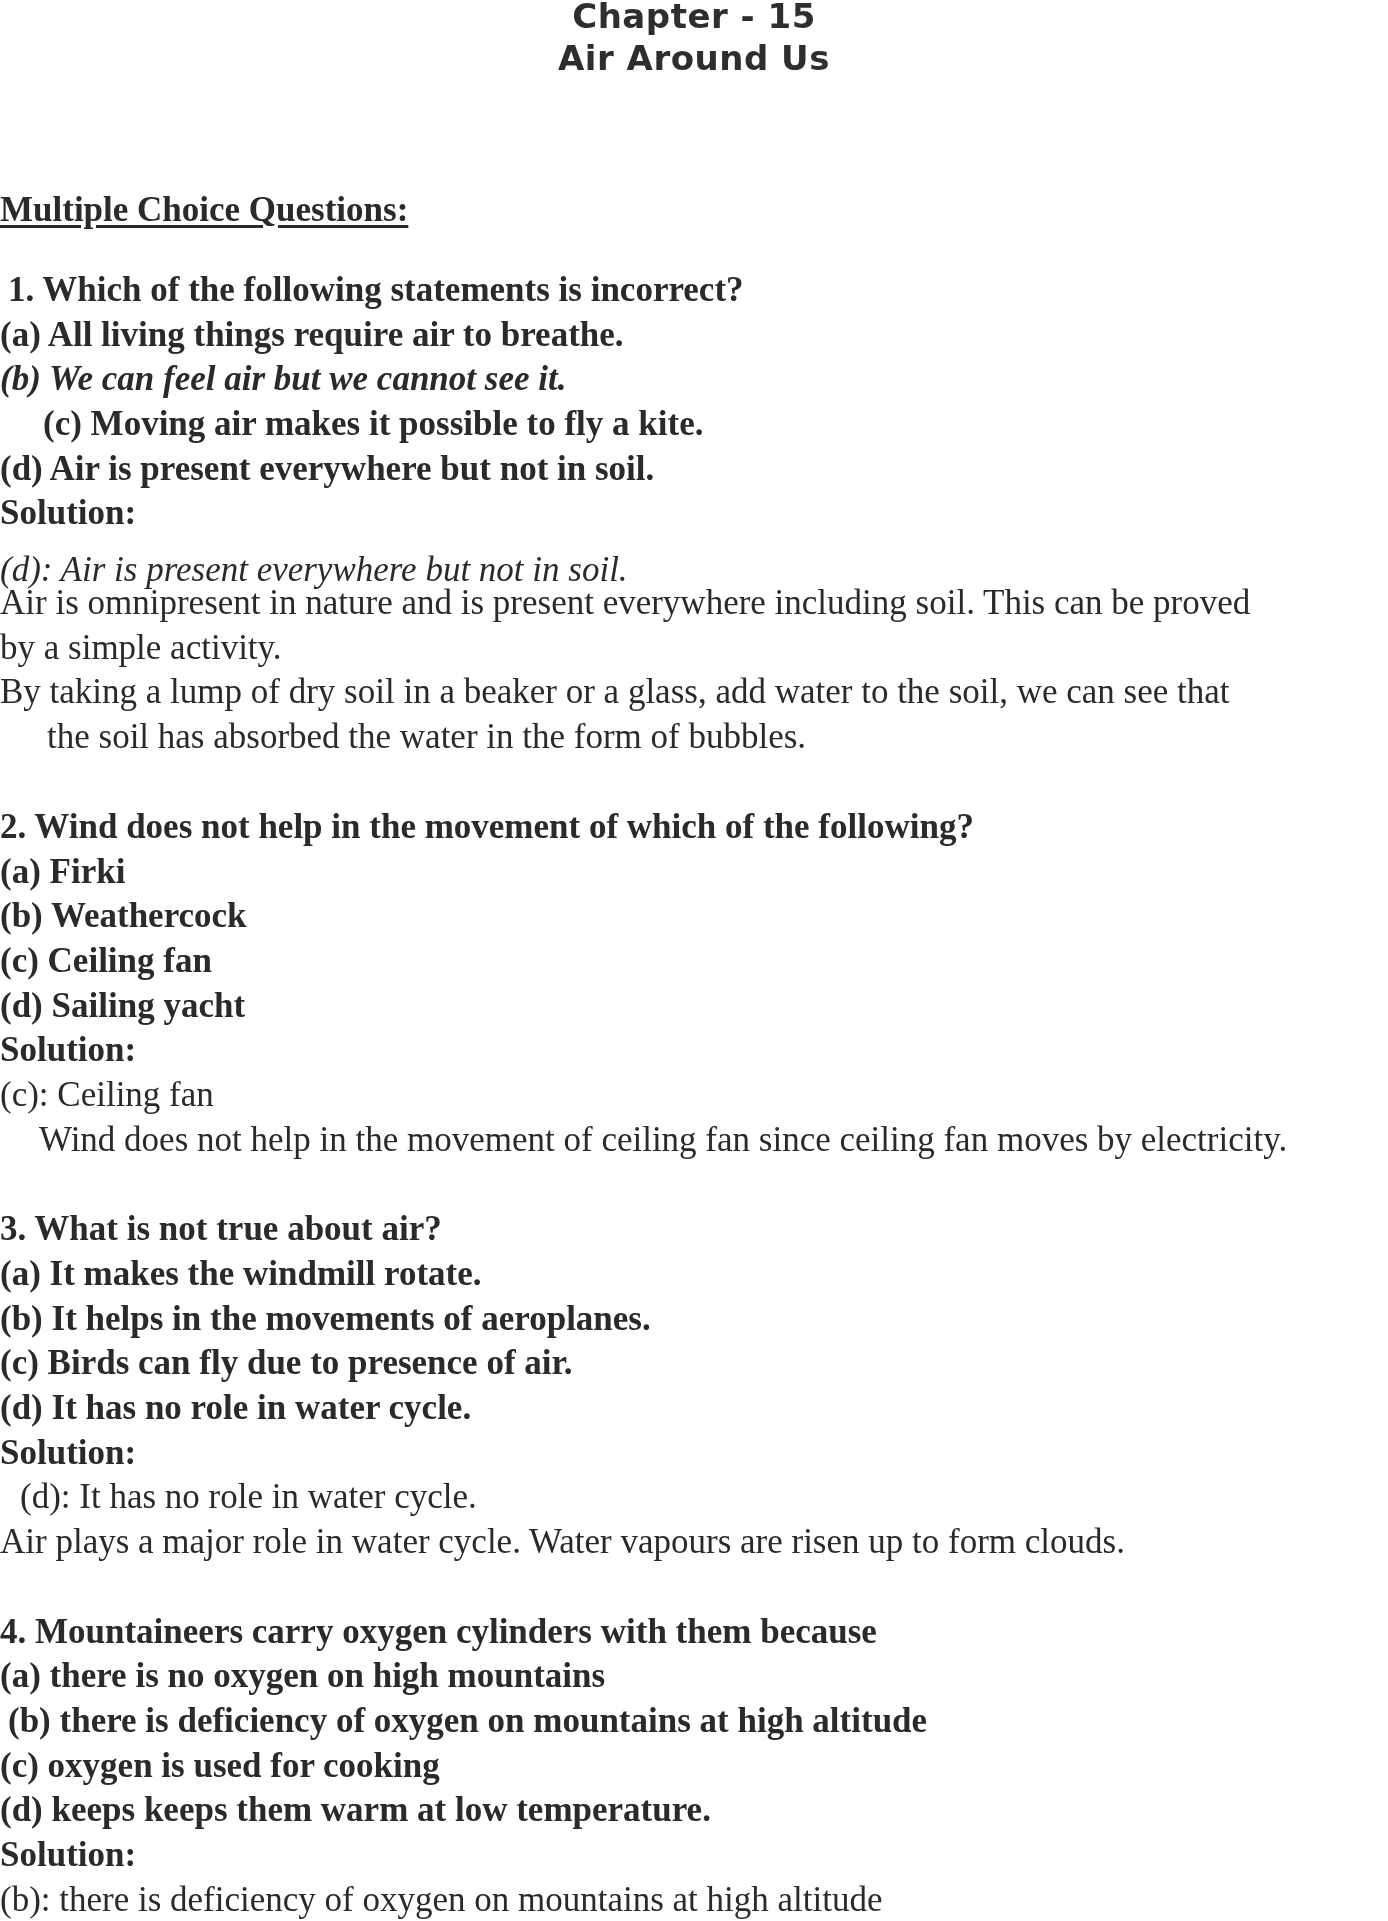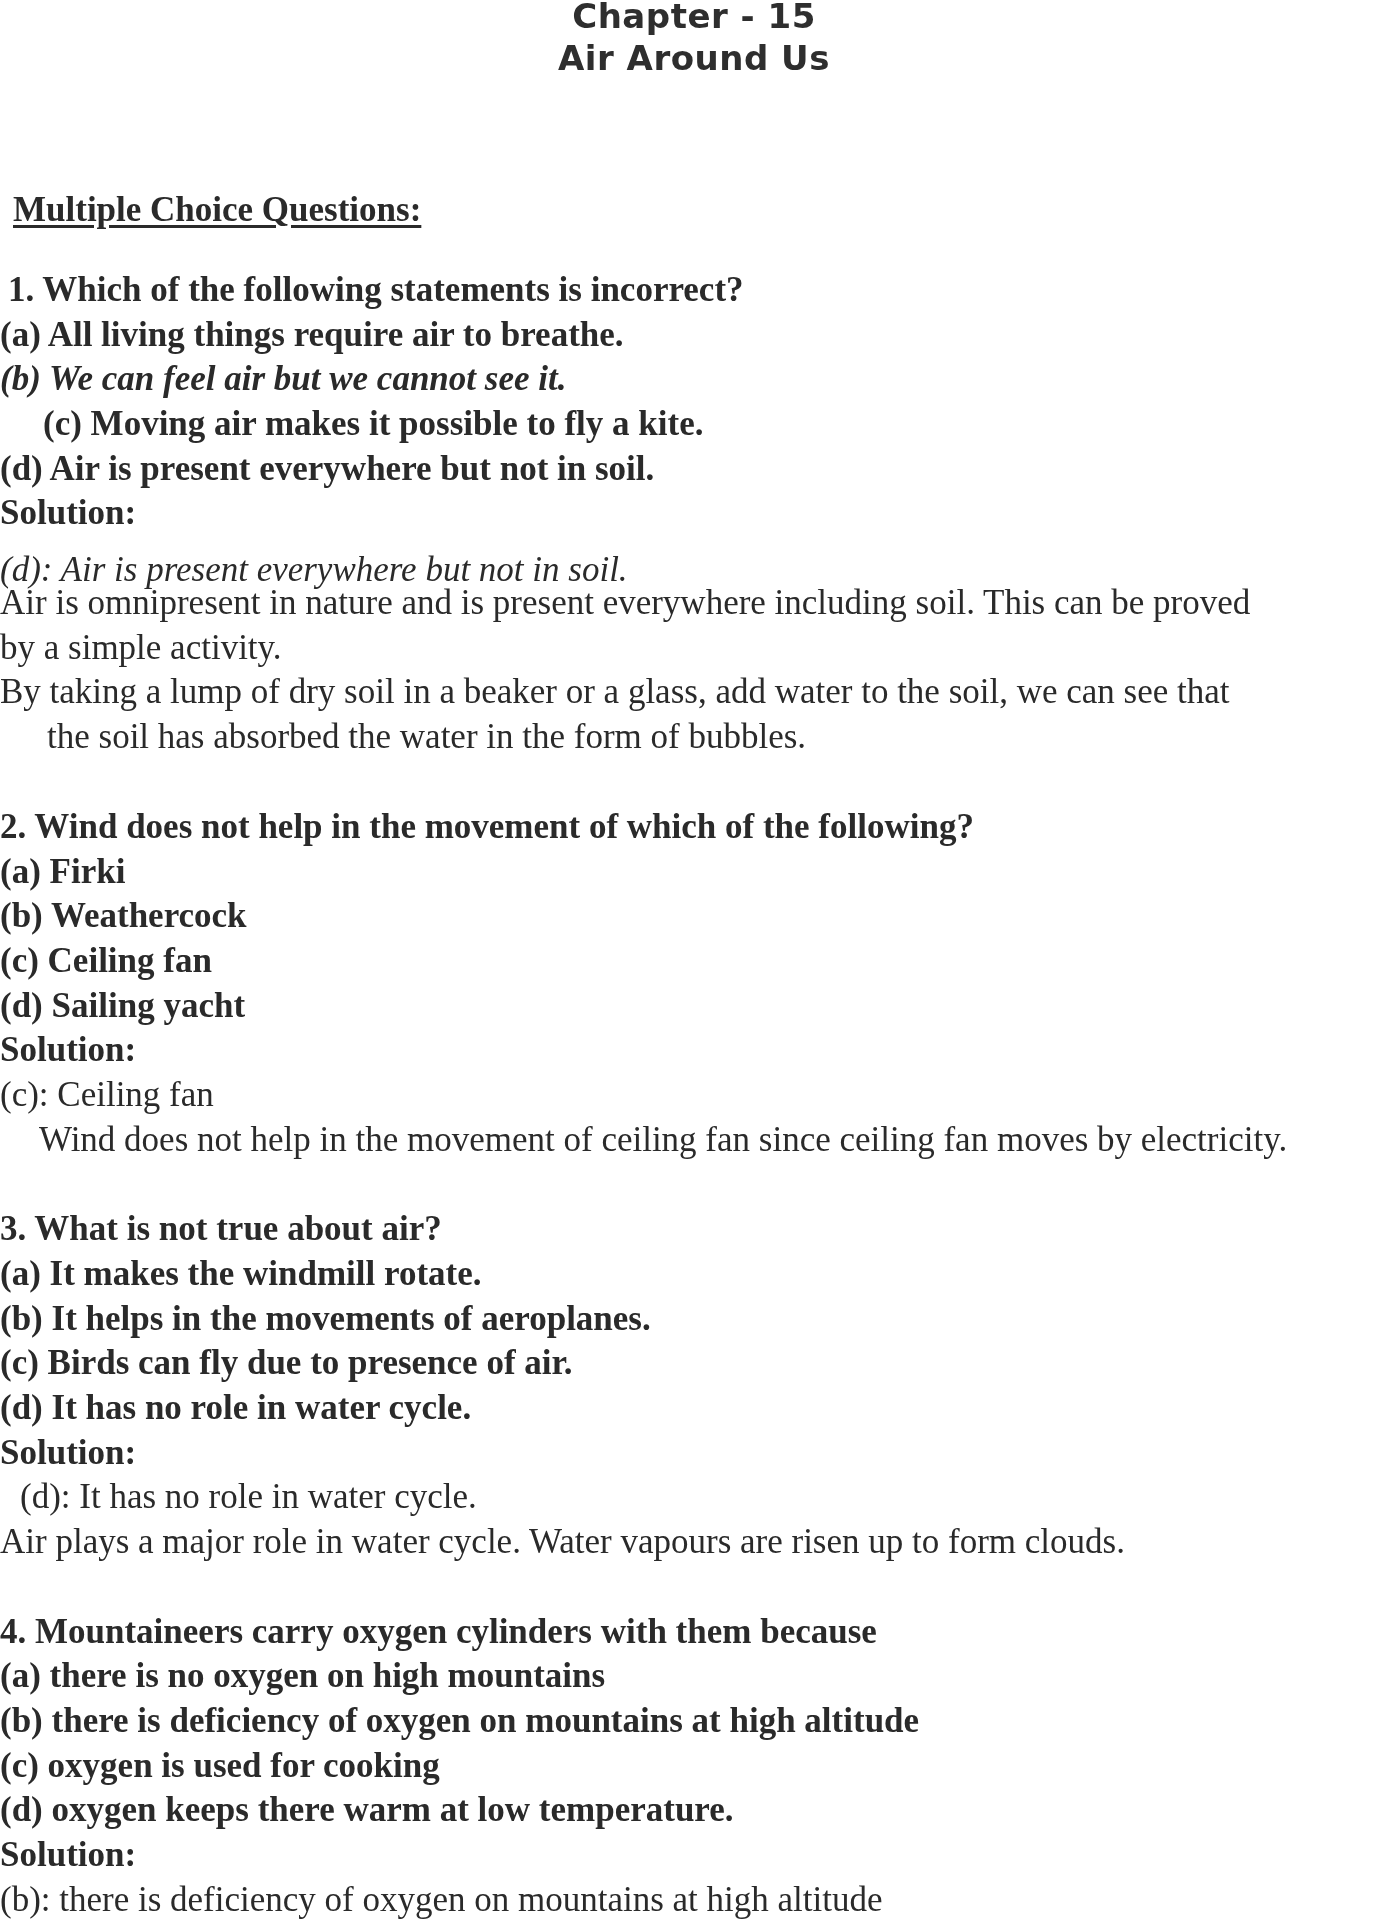--- a/index.html
+++ b/index.html
@@ -8,21 +8,21 @@
   .line { position: absolute; left: 0; white-space: nowrap; font-family: "Liberation Serif", serif; font-size: 35px; line-height: 44px; color: #2a2a2a; transform-origin: left top; }
   .b { font-weight: bold; }
   .u { text-decoration: underline; text-decoration-thickness: 3px; text-underline-offset: 4px; }
 </style>
 </head>
 <body>
 
 <div class="chapter" style="top:-4px;">Chapter - 15</div>
 <div class="chapter" style="top:38px;">Air Around Us</div>
 
-<div class="line b u" style="top:188px;margin-left:13px;">Multiple Choice Questions:</div>
+<div class="line b u" style="top:188px;">Multiple Choice Questions:</div>
 
 <div>
   <div class="line b" style="top:268px;margin-left:8px;">1. Which of the following statements is incorrect?</div>
   <div class="line b" style="top:313px;">(a) All living things require air to breathe.</div>
   <div class="line b" style="top:357px;font-style:italic;">(b) We can feel air but we cannot see it.</div>
   <div class="line b" style="top:402px;margin-left:43px;">(c) Moving air makes it possible to fly a kite.</div>
   <div class="line b" style="top:447px;">(d) Air is present everywhere but not in soil.</div>
   <div class="line b" style="top:491px;">Solution:</div>
   <div class="line" style="top:548px;font-style:italic;">(d): Air is present everywhere but not in soil.</div>
   <div class="line" style="top:581px;">Air is omnipresent in nature and is present everywhere including soil. This can be proved</div>
@@ -49,18 +49,18 @@
   <div class="line b" style="top:1341px;">(c) Birds can fly due to presence of air.</div>
   <div class="line b" style="top:1386px;">(d) It has no role in water cycle.</div>
   <div class="line b" style="top:1431px;">Solution:</div>
   <div class="line" style="top:1475px;padding-left:20px;">(d): It has no role in water cycle.</div>
   <div class="line" style="top:1520px;">Air plays a major role in water cycle. Water vapours are risen up to form clouds.</div>
 </div>
 
 <div>
   <div class="line b" style="top:1610px;">4. Mountaineers carry oxygen cylinders with them because</div>
   <div class="line b" style="top:1654px;">(a) there is no oxygen on high mountains</div>
-  <div class="line b" style="top:1699px;">(b) there is deficiency of oxygen on mountains at high altitude</div>
+  <div class="line b" style="top:1699px;padding-left:8px;">(b) there is deficiency of oxygen on mountains at high altitude</div>
   <div class="line b" style="top:1744px;">(c) oxygen is used for cooking</div>
-  <div class="line b" style="top:1788px;">(d) oxygen keeps there warm at low temperature.</div>
+  <div class="line b" style="top:1788px;">(d) keeps keeps them warm at low temperature.</div>
   <div class="line b" style="top:1833px;">Solution:</div>
   <div class="line" style="top:1878px;">(b): there is deficiency of oxygen on mountains at high altitude</div>
 </div>
 
 </body></html>

